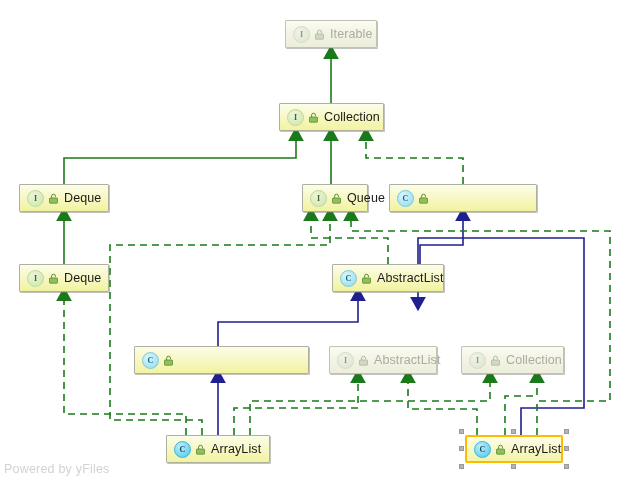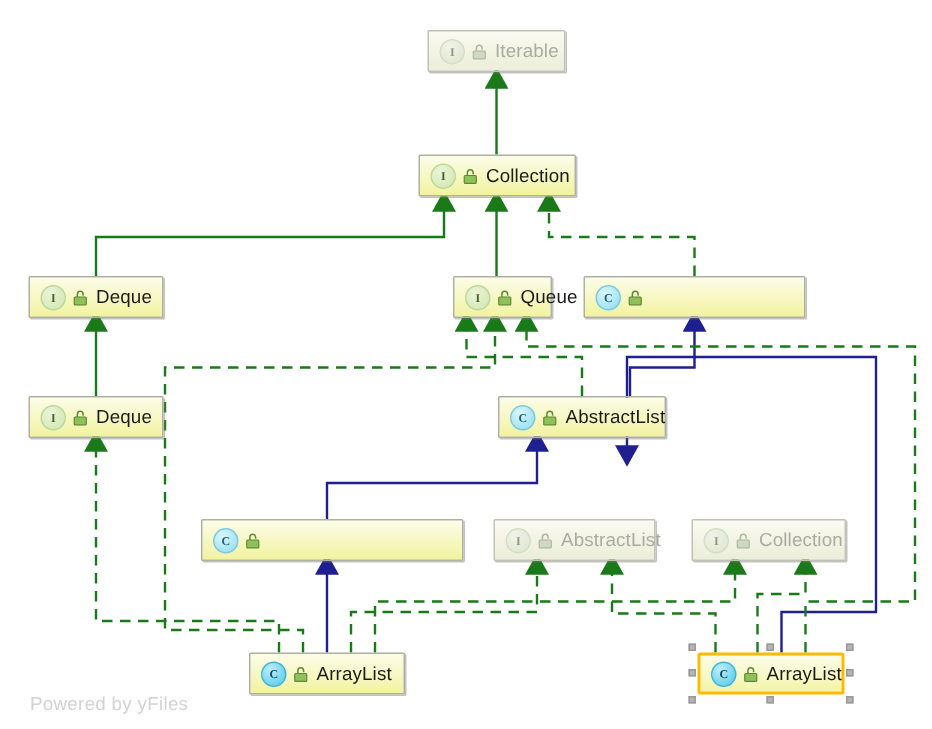--- a/index.html
+++ b/index.html
@@ -99,21 +99,21 @@
     position: absolute;
     width: 5px;
     height: 5px;
     background: #b4b4b4;
     border: 1px solid #9a9a9a;
     box-sizing: border-box;
     z-index: 8;
   }
   #watermark {
     position: absolute;
-    left: 20px;
+    left: 4px;
     bottom: 10px;
     font-size: 12.5px;
     color: #d2d2d2;
     letter-spacing: 0.2px;
     z-index: 2;
   }
 </style>
 </head>
 <body>
 

